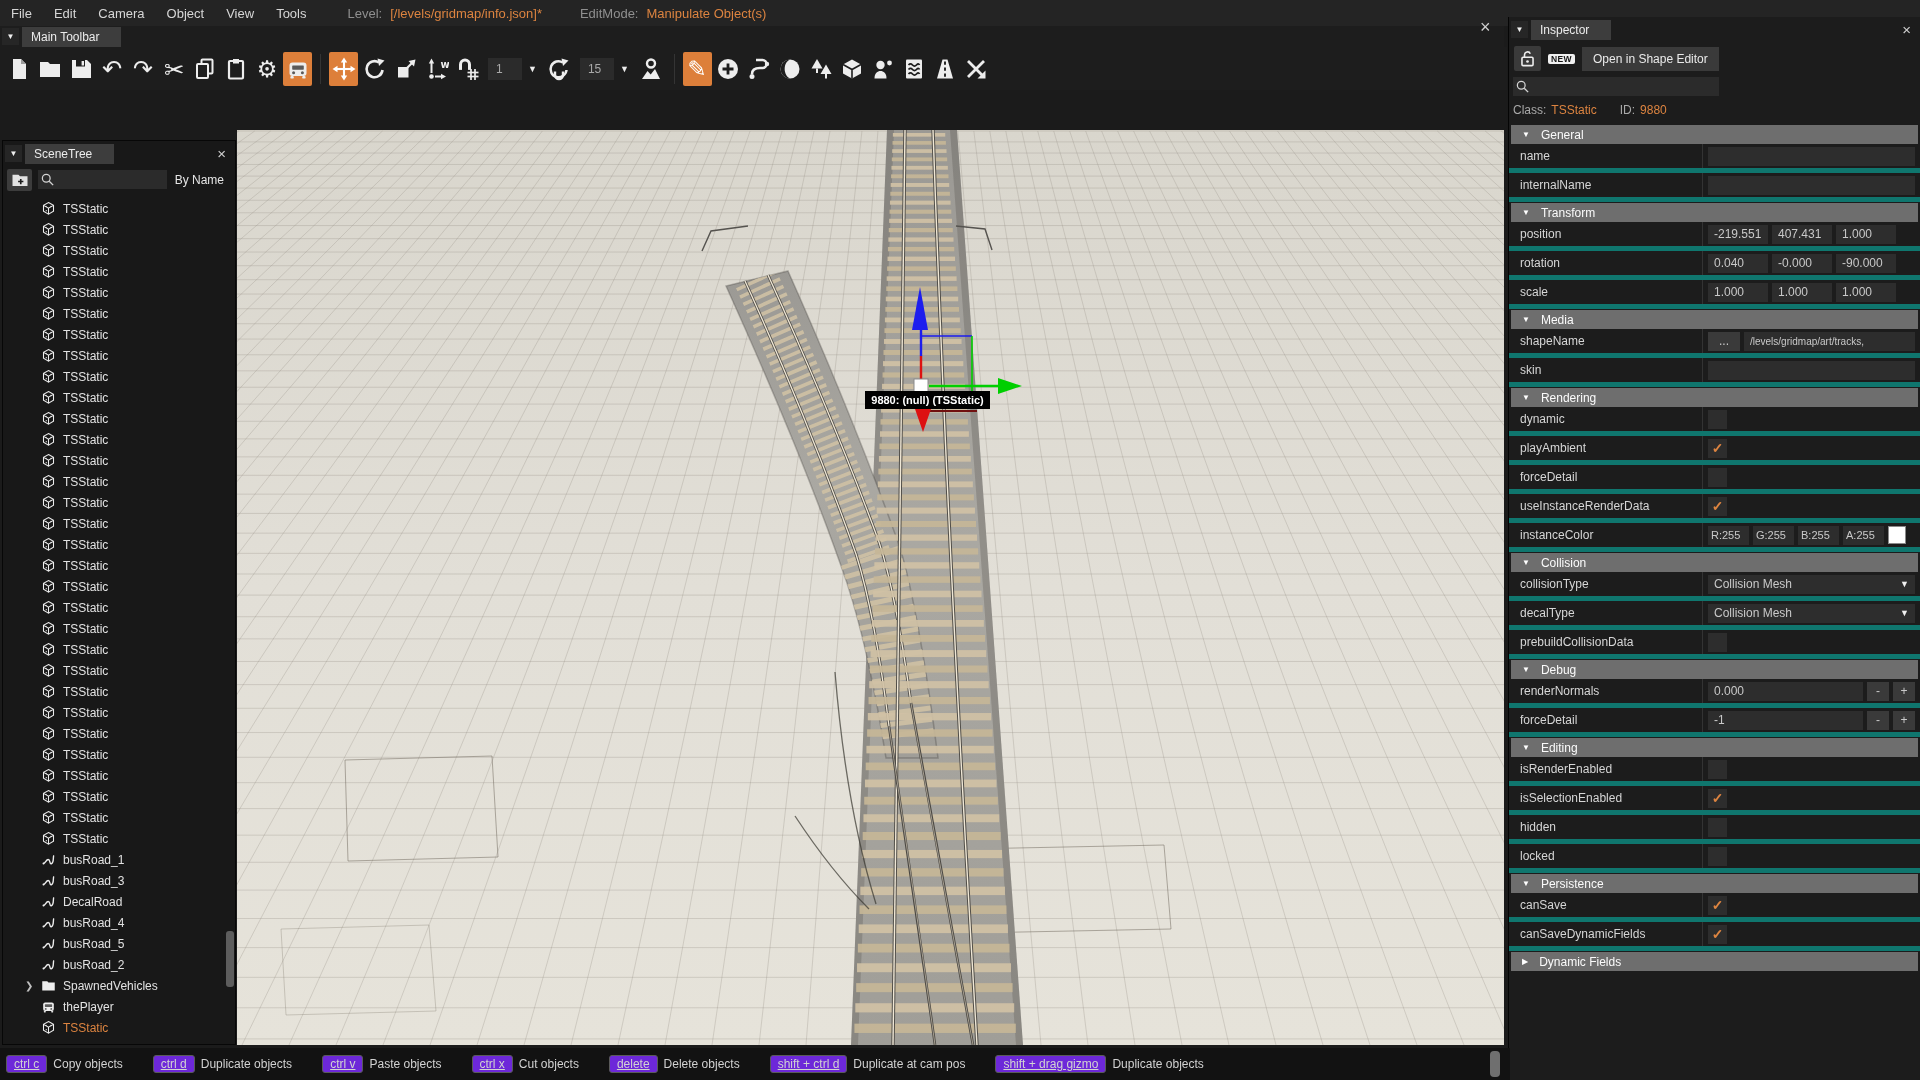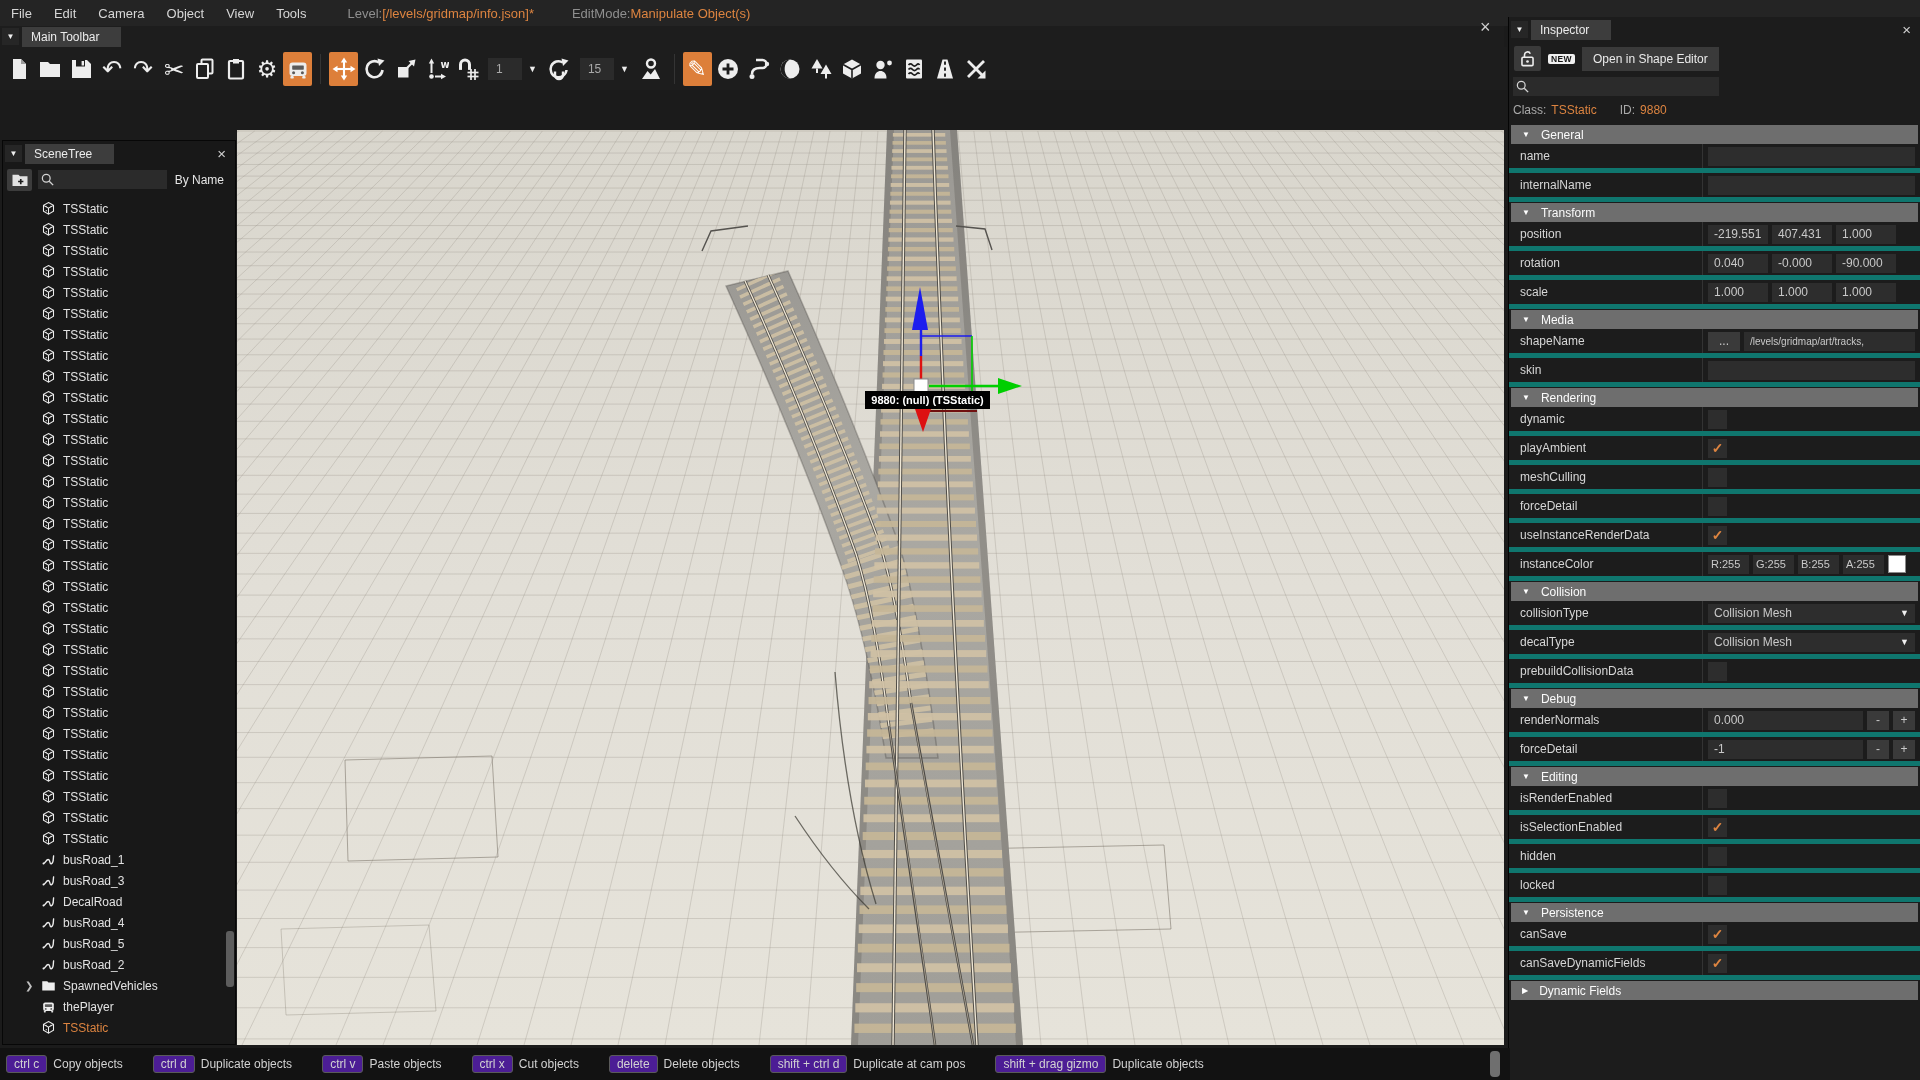--- a/index.html
+++ b/index.html
@@ -5,21 +5,21 @@
   html,body{margin:0;padding:0;background:#101010;}
   #app{position:relative;width:1920px;height:1080px;overflow:hidden;background:#1b1b1b;
        font-family:"Liberation Sans",sans-serif;-webkit-font-smoothing:antialiased;}
   svg text{font-family:"DejaVu Sans",sans-serif;}
 
   
   #menubar{position:absolute;left:0;top:0;width:100%;height:26px;background:#242424;
            display:flex;align-items:center;font-size:13px;color:#d6d6d6;}
   .menu-item{padding:0 11px;cursor:default;}
   .mb-label{color:#8f8f8f;margin-left:30px;}
-  .mb-value{color:var(--accent-text);}
+  .mb-value{color:var(--accent-text);margin-left:8px;}
   .mb-label2{color:#8f8f8f;margin-left:38px;}
 
   
   #tabrow{position:absolute;left:0;top:26px;width:1504px;height:21px;background:#1d1d1d;
           display:flex;align-items:center;}
   .caret-btn{width:17px;height:17px;margin-left:2px;background:#262626;color:#f0f0f0;
              font-size:8px;display:flex;align-items:center;justify-content:center;}
   .panel-tab{background:#3d3d3d;color:#ececec;font-size:12px;padding:3px 22px 3px 9px;margin-left:3px;}
 
   
@@ -100,21 +100,21 @@
             justify-content:center;color:#c9c9c9;flex:0 0 22px;}
   .swatch{width:18px;height:18px;border:1px solid #8a8a8a;box-sizing:border-box;flex:0 0 18px;}
   .colbox{width:41px;flex:0 0 41px;font-size:11px;padding:0 3px;}
   .filebtn{width:32px;flex:0 0 32px;justify-content:center;background:#3a3a3a;}
   .fileval{flex:1;font-size:10px;overflow:hidden;}
 
   
   #statusbar{position:absolute;left:0;top:1048px;width:1504px;height:32px;background:#121212;
              display:flex;align-items:center;gap:30px;padding-left:6px;font-size:12px;color:#d2d2d2;}
   .sb-item{display:flex;align-items:center;gap:6px;white-space:nowrap;}
-  .sb-key{border:1px solid #5a5a5a;background:#4c1d95;border-radius:3px;padding:1px 7px;}
+  .sb-key{border:1px solid #5a5a5a;background:#6d28d9;border-radius:3px;padding:1px 7px;text-decoration:underline;}
   #br-thumb{position:absolute;left:1490px;top:1051px;width:10px;height:26px;background:#6f6f6f;border-radius:4px;}
 </style>
 </head>
 <body>
 
 <svg width="0" height="0" style="position:absolute" aria-hidden="true">
   <defs>
     <symbol id="i-file" viewBox="0 0 24 24">
         <path d="M6 2h8l5 5v15H6z" fill="#ededed"></path>
         <path d="M14 2v5h5z" fill="#9c9c9c"></path>
@@ -1119,26 +1119,20 @@
         </div>
         <div class="irow">
           <div class="lbl">playAmbient</div>
           <div class="val">
             <div class="cb">
               <span class="chk">✓</span>
             </div>
           </div>
         </div>
         <div class="irow">
-          <div class="lbl">meshCulling</div>
-          <div class="val">
-            <div class="cb"></div>
-          </div>
-        </div>
-        <div class="irow">
           <div class="lbl">forceDetail</div>
           <div class="val">
             <div class="cb"></div>
           </div>
         </div>
         <div class="irow">
           <div class="lbl">useInstanceRenderData</div>
           <div class="val">
             <div class="cb">
               <span class="chk">✓</span>

